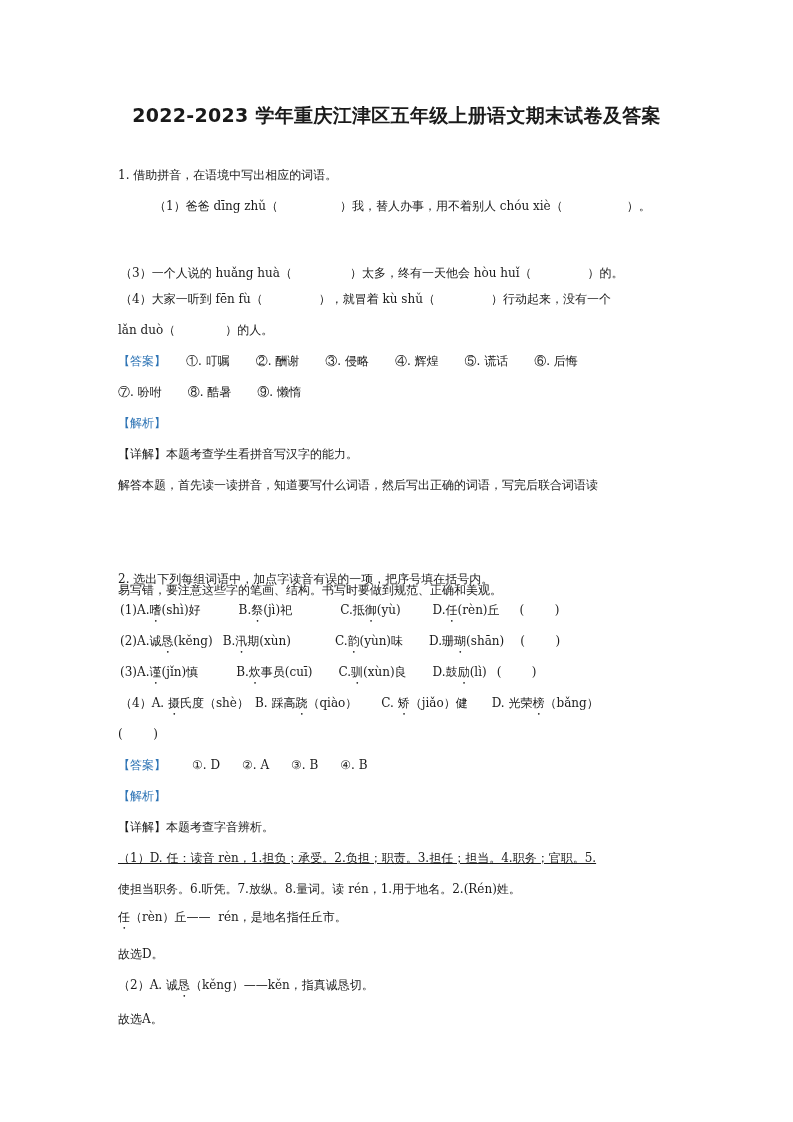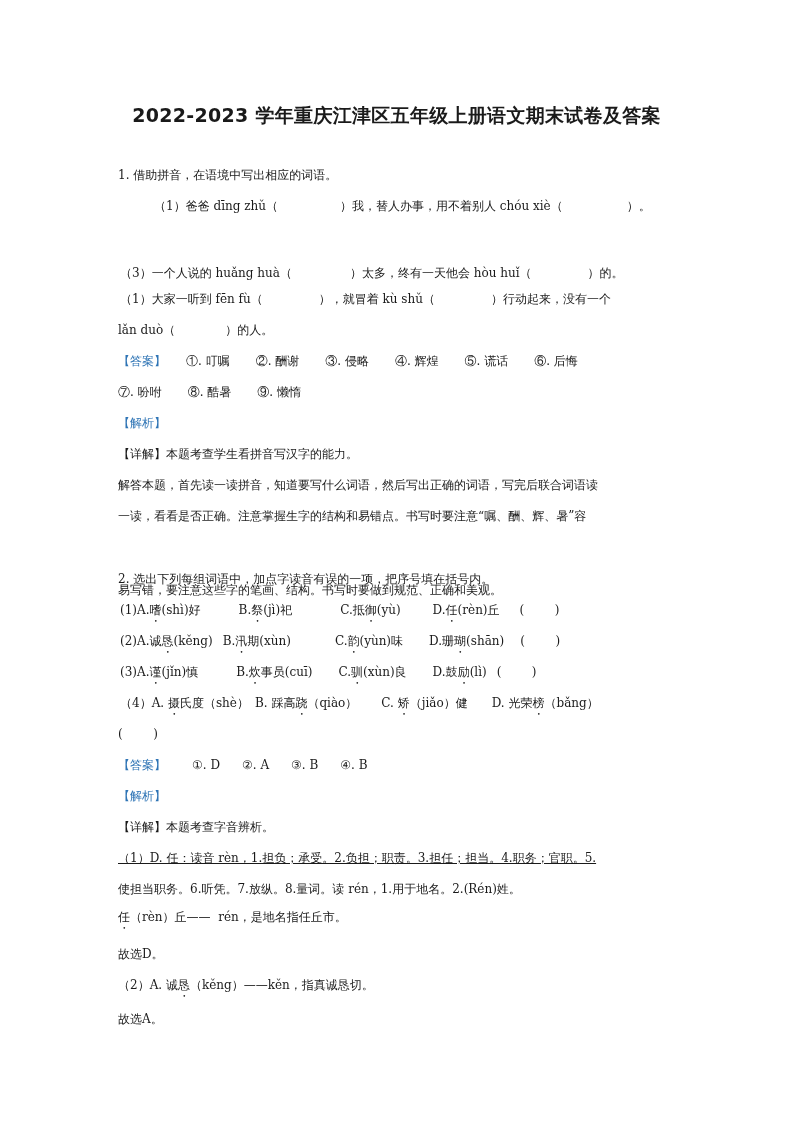--- a/index.html
+++ b/index.html
@@ -32,32 +32,31 @@
 
   <div class="title">2022-2023 学年重庆江津区五年级上册语文期末试卷及答案</div>
 
   <div class="line" style="top:166px;">1. 借助拼音，在语境中写出相应的词语。</div>
 
   <div class="line" style="top:197px;left:108px;margin-left:46px;"><span>（1）爸爸 dīng zhǔ（</span><span class="gap" style="width:62px;"></span><span>）我，替人办事，用不着别人 chóu xiè（</span><span class="gap" style="width:64px;"></span><span>）。</span></div>
 
 
   <div class="line" style="top:264px;left:120px;"><span>（3）一个人说的 huǎng huà（</span><span class="gap" style="width:58px;"></span><span>）太多，终有一天他会 hòu huǐ（</span><span class="gap" style="width:56px;"></span><span>）的。</span></div>
 
-  <div class="line" style="top:290px;left:120px;"><span>（1）大家一听到 fēn fù（</span><span class="gap" style="width:56px;"></span><span>），就冒着 kù shǔ（</span><span class="gap" style="width:56px;"></span><span>）行动起来，没有一个</span></div>
+  <div class="line" style="top:290px;left:120px;"><span>（4）大家一听到 fēn fù（</span><span class="gap" style="width:56px;"></span><span>），就冒着 kù shǔ（</span><span class="gap" style="width:56px;"></span><span>）行动起来，没有一个</span></div>
 
   <div class="line" style="top:321px;"><span>lǎn duò（</span><span class="gap" style="width:50px;"></span><span>）的人。</span></div>
 
   <div class="line" style="top:352px;"><span class="blue">【答案】</span><span class="gap" style="width:20px;"></span><span>①. 叮嘱</span><span class="gap" style="width:26px;"></span><span>②. 酬谢</span><span class="gap" style="width:26px;"></span><span>③. 侵略</span><span class="gap" style="width:26px;"></span><span>④. 辉煌</span><span class="gap" style="width:26px;"></span><span>⑤. 谎话</span><span class="gap" style="width:26px;"></span><span>⑥. 后悔</span></div>
 
   <div class="line" style="top:383px;"><span>⑦. 吩咐</span><span class="gap" style="width:26px;"></span><span>⑧. 酷暑</span><span class="gap" style="width:26px;"></span><span>⑨. 懒惰</span></div>
 
   <div class="line blue" style="top:414px;">【解析】</div>
   <div class="line" style="top:445px;">【详解】本题考查学生看拼音写汉字的能力。</div>
   <div class="line" style="top:476px;">解答本题，首先读一读拼音，知道要写什么词语，然后写出正确的词语，写完后联合词语读</div>
-  <div class="line" style="top:507px;">一读，看看是否正确。注意掌握生字的结构和易错点。书写时要注意“嘱、酬、辉、暑”容</div>
   <div class="line" style="top:539px;margin-top:42px;">易写错，要注意这些字的笔画、结构。书写时要做到规范、正确和美观。</div>
 
   <div class="line" style="top:570px;">2. 选出下列每组词语中，加点字读音有误的一项，把序号填在括号内。</div>
 
   <div class="line" style="top:601px;left:120px;"><span>(1)</span><span>A.</span><span class="dot">嗜</span><span>(shì)好</span><span class="gap" style="width:38px;"></span><span>B.</span><span class="dot">祭</span><span>(jì)祀</span><span class="gap" style="width:48px;"></span><span>C.抵</span><span class="dot">御</span><span>(yù)</span><span class="gap" style="width:32px;"></span><span>D.</span><span class="dot">任</span><span>(rèn)丘</span><span class="gap" style="width:20px;"></span><span>(        )</span></div>
 
   <div class="line" style="top:632px;left:120px;"><span>(2)</span><span>A.诚</span><span class="dot">恳</span><span>(kěng)</span><span class="gap" style="width:10px;"></span><span>B.</span><span class="dot">汛</span><span>期(xùn)</span><span class="gap" style="width:44px;"></span><span>C.</span><span class="dot">韵</span><span>(yùn)味</span><span class="gap" style="width:26px;"></span><span>D.珊</span><span class="dot">瑚</span><span>(shān)</span><span class="gap" style="width:16px;"></span><span>(        )</span></div>
 
   <div class="line" style="top:663px;left:120px;"><span>(3)</span><span>A.</span><span class="dot">谨</span><span>(jǐn)慎</span><span class="gap" style="width:38px;"></span><span>B.</span><span class="dot">炊</span><span>事员(cuī)</span><span class="gap" style="width:26px;"></span><span>C.</span><span class="dot">驯</span><span>(xùn)良</span><span class="gap" style="width:26px;"></span><span>D.鼓</span><span class="dot">励</span><span>(lì)</span><span class="gap" style="width:10px;"></span><span>(        )</span></div>
 

